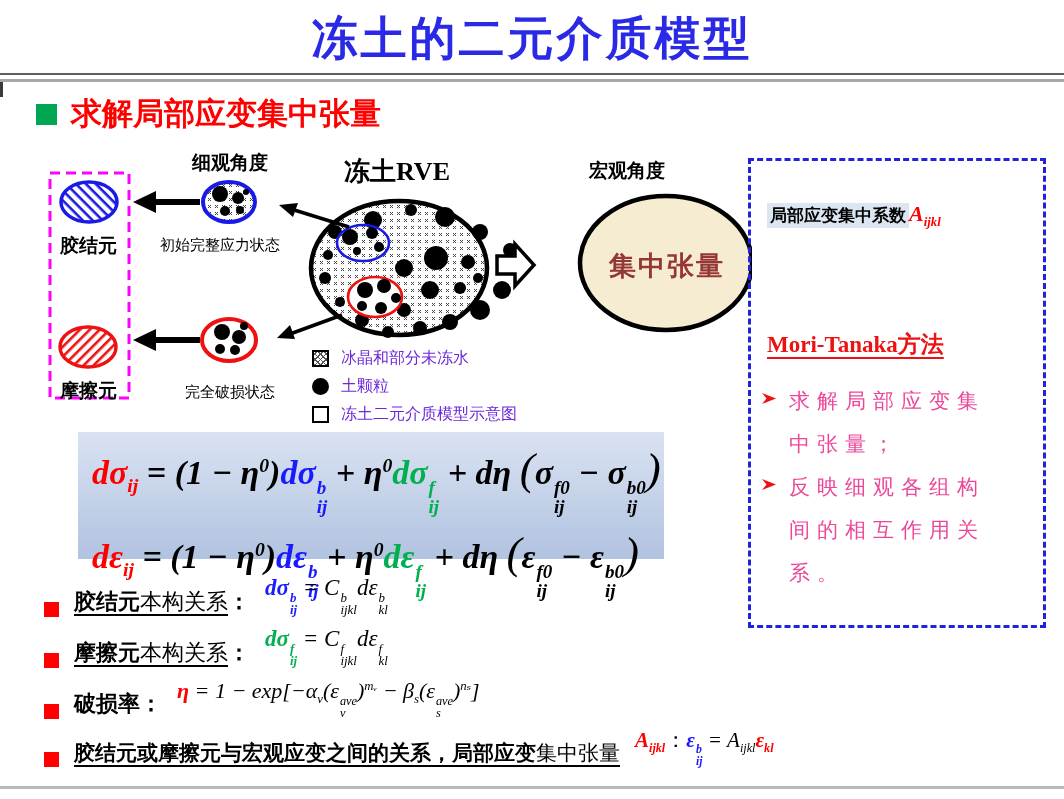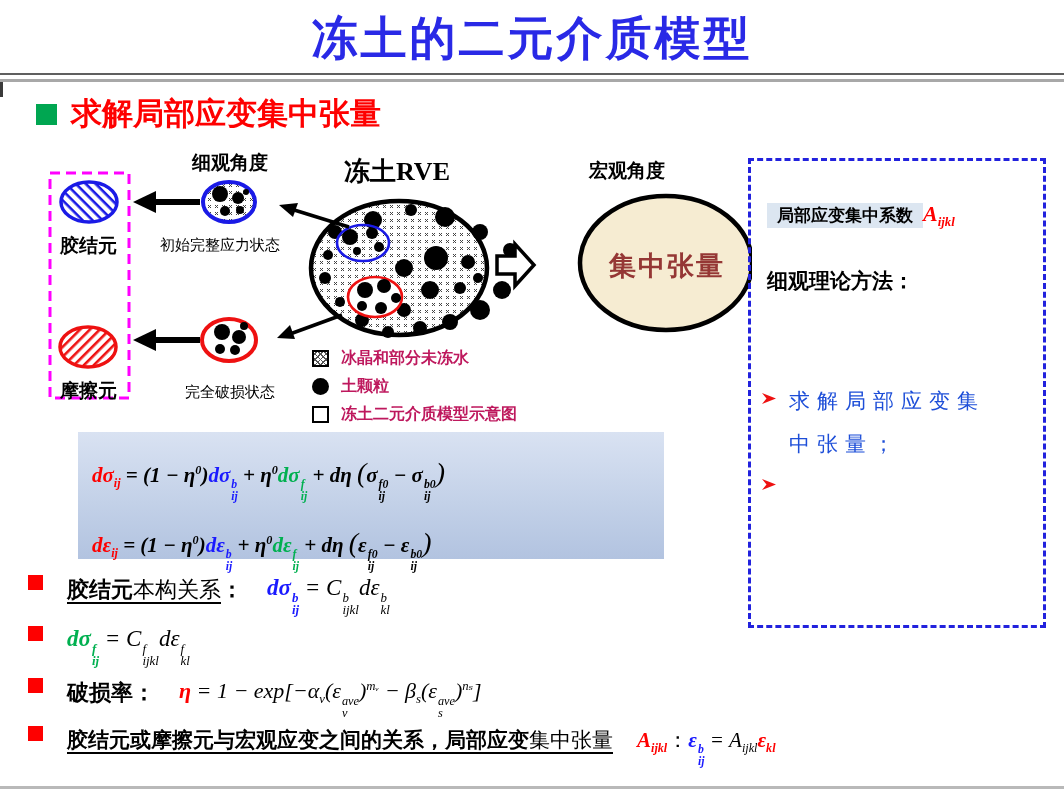--- a/index.html
+++ b/index.html
@@ -22,65 +22,65 @@
   .lb-bold{font-size:19px;font-weight:bold;}
   .lb-reg{font-size:15px;}
   .lb-serif{font-family:"Liberation Serif","DejaVu Serif",serif;font-size:26px;font-weight:bold;}
   .lb-homog{font-size:27px;font-weight:bold;color:#953735;letter-spacing:2px;}
   .legend{position:absolute;left:280px;top:196px;}
   .legend-row{display:flex;align-items:center;gap:12px;height:28px;}
   .sw{width:17px;height:17px;border:2px solid #000;box-sizing:border-box;background:#fff;}
   .sw-hatch{background-image:repeating-linear-gradient(45deg,#555 0 1px,transparent 1px 4px),
             repeating-linear-gradient(-45deg,#555 0 1px,transparent 1px 4px);}
   .sw-dot{width:17px;height:17px;border-radius:50%;background:#000;border:none;}
-  .legend-label{font-size:16px;color:#be185d;font-weight:bold;}
+  .legend-label{font-size:16px;color:#6d28d9;}
   
   .eqbox{position:absolute;left:78px;top:432px;width:586px;height:127px;
          background:linear-gradient(180deg,#d9e2f2 0%,#c3d1e8 55%,#b2c3e0 100%);}
-  .eqbox .eq{margin:25px 0 0 14px;font-size:21px;}
+  .eqbox .eq{margin:11px 0 0 14px;font-size:34px;}
   
   .formula{font-family:"Liberation Serif","DejaVu Serif","DejaVu Sans",serif;
            font-style:italic;font-weight:bold;white-space:nowrap;color:#000;}
   .formula.reg{font-weight:normal;}
   .seg{display:inline;}
   .c-k{color:#000;}.c-r{color:#fe0000;}.c-b{color:#1a1aff;}.c-g{color:#00b050;}
   .big{font-size:1.32em;font-weight:normal;}
   .f-n{font-weight:normal;}
   .f-b{font-weight:bold;}
   .f-u{font-style:normal;font-weight:normal;}
   sup,sub{font-size:0.58em;}
   .ss{display:inline-flex;flex-direction:column;align-items:flex-start;
       vertical-align:-0.52em;font-size:0.56em;line-height:0.98;margin-left:1px;}
   .ss .sp,.ss .sb{display:block;}
   
-  .brow{position:absolute;left:28px;display:flex;align-items:flex-start;gap:24px;white-space:nowrap;}
+  .brow{position:absolute;left:44px;display:flex;align-items:flex-end;gap:15px;white-space:nowrap;}
   .red-sq{width:15px;height:15px;background:#fe0000;flex:0 0 auto;}
   .blabel{font-size:22px;color:#000;}
   .bp1{font-weight:bold;}
   .bp2{font-weight:normal;}
   .u{text-decoration:underline;text-decoration-thickness:2px;text-underline-offset:5px;}
   .bcolon{font-weight:bold;}
   .fb1{font-size:23px;}
   .fb3{font-size:22px;}
   .row4 .blabel{font-size:21px;}
   .fb4{font-size:21px;}
   
   .panel{position:absolute;left:748px;top:158px;width:298px;height:470px;
          border:3px dashed #2222dd;box-sizing:border-box;}
   .coeff-line{position:absolute;left:16px;top:40px;white-space:nowrap;}
-  .coeff-hl{background:#dce6f1;font-size:17px;font-weight:bold;color:#000;padding:3px 10px;}
+  .coeff-hl{background:#dce6f1;font-size:17px;font-weight:bold;color:#000;padding:3px 3px;}
   .coeff-sym{font-size:22px;display:inline;}
   .method-heading{position:absolute;left:16px;top:106px;font-size:21px;font-weight:bold;color:#000;}
   .method-name{position:absolute;left:16px;top:168px;font-size:23px;font-weight:bold;color:#ee1111;
                font-family:"Liberation Serif","DejaVu Serif",serif;
                text-decoration:underline;text-decoration-thickness:2px;text-underline-offset:5px;}
   .ppoints{position:absolute;left:10px;top:218px;}
   .ppoint{display:flex;align-items:flex-start;}
   .pmark{flex:0 0 28px;padding-top:11px;}
-  .ptext{width:206px;font-size:21px;color:#1d4ed8;letter-spacing:7px;line-height:43px;}
+  .ptext{width:206px;font-size:21px;color:#ec4899;letter-spacing:7px;line-height:43px;}
 </style>
 </head>
 <body>
 
 <div class="slide">
 
   <div class="title">冻土的二元介质模型</div>
   <div class="hr-top"></div>
   <div class="edge-tick"></div>
 
@@ -258,20 +258,21 @@
             <span class="sp">b</span>
             <span class="sb">ijkl</span>
           </span></span><span class="seg c-k f-n"><span>dε</span><span class="ss">
             <span class="sp">b</span>
             <span class="sb">kl</span>
           </span></span></span>
   </div>
 
   <div class="brow" style="top:626px;">
     <span class="red-sq"></span>
+    <span class="blabel"><span class="bp1 u">摩擦元</span><span class="bp2 u">本构关系</span><span class="bcolon">：</span></span>
     <span class="formula fb1"><span class="seg c-g"><span>dσ</span><span class="ss">
             <span class="sp">f</span>
             <span class="sb">ij</span>
           </span></span><span class="seg c-k f-n"><span> = </span></span><span class="seg c-k f-n"><span>C</span><span class="ss">
             <span class="sp">f</span>
             <span class="sb">ijkl</span>
           </span></span><span class="seg c-k f-n"><span>dε</span><span class="ss">
             <span class="sp">f</span>
             <span class="sb">kl</span>
           </span></span></span>
@@ -295,35 +296,36 @@
     <span class="formula fb4"><span class="seg c-r"><span>A</span><sub>ijkl</sub></span><span class="seg c-k f-u"><span>：</span></span><span class="seg c-b"><span>ε</span><span class="ss">
             <span class="sp">b</span>
             <span class="sb">ij</span>
           </span></span><span class="seg c-k f-n"><span> = </span></span><span class="seg c-k f-n"><span>A</span><sub>ijkl</sub></span><span class="seg c-r"><span>ε</span><sub>kl</sub></span></span>
   </div>
 
   <div class="panel">
     <div class="coeff-line">
       <span class="coeff-hl">局部应变集中系数</span><span class="formula coeff-sym"><span class="seg c-r"><span>A</span><sub>ijkl</sub></span></span>
     </div>
-    <div class="method-heading">细观理论方法：</div>
+    <div class="method-name">Mori-Tanaka方法</div>
 
     <div class="ppoints">
       <div class="ppoint">
         <span class="pmark">
           <svg width="17" height="17" viewBox="0 0 17 17">
               <path d="M1,3 L15,8.5 L1,14 L5.5,8.5 Z" fill="#ee1111"></path>
             </svg>
         </span>
         <span class="ptext">求解局部应变集中张量；</span>
       </div>
       <div class="ppoint">
         <span class="pmark">
           <svg width="17" height="17" viewBox="0 0 17 17">
               <path d="M1,3 L15,8.5 L1,14 L5.5,8.5 Z" fill="#ee1111"></path>
             </svg>
         </span>
+        <span class="ptext">反映细观各组构间的相互作用关系。</span>
       </div>
     </div>
   </div>
 
   <div class="hr-bottom"></div>
 </div>
 
 </body></html>

